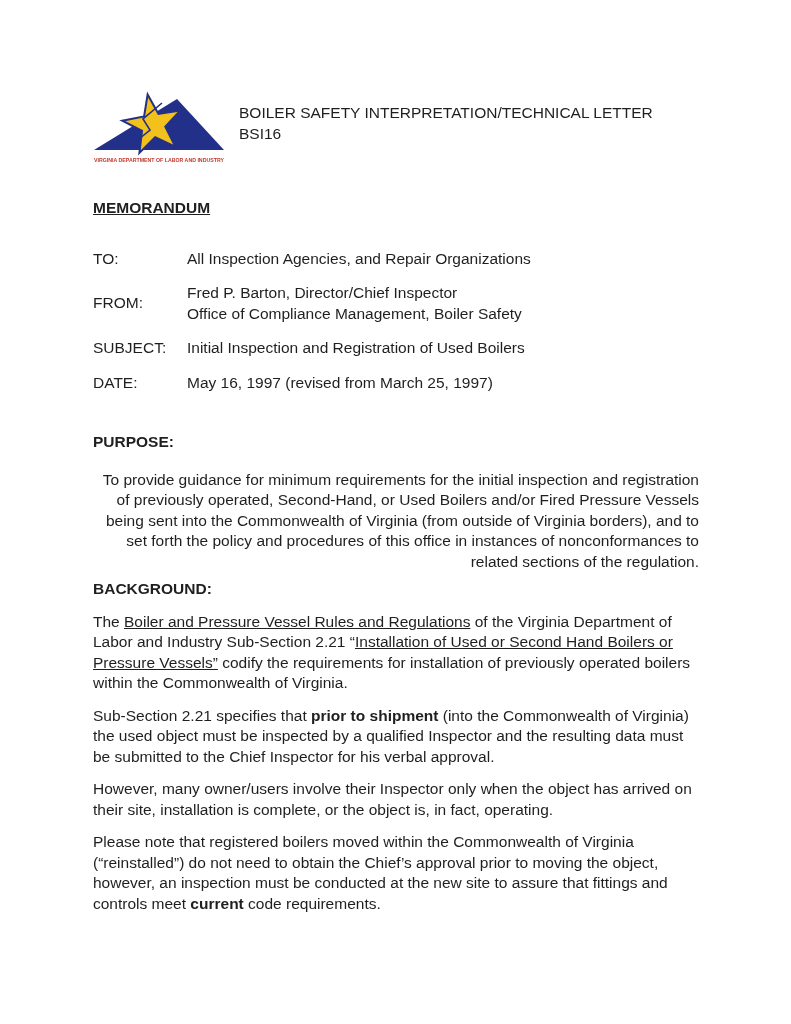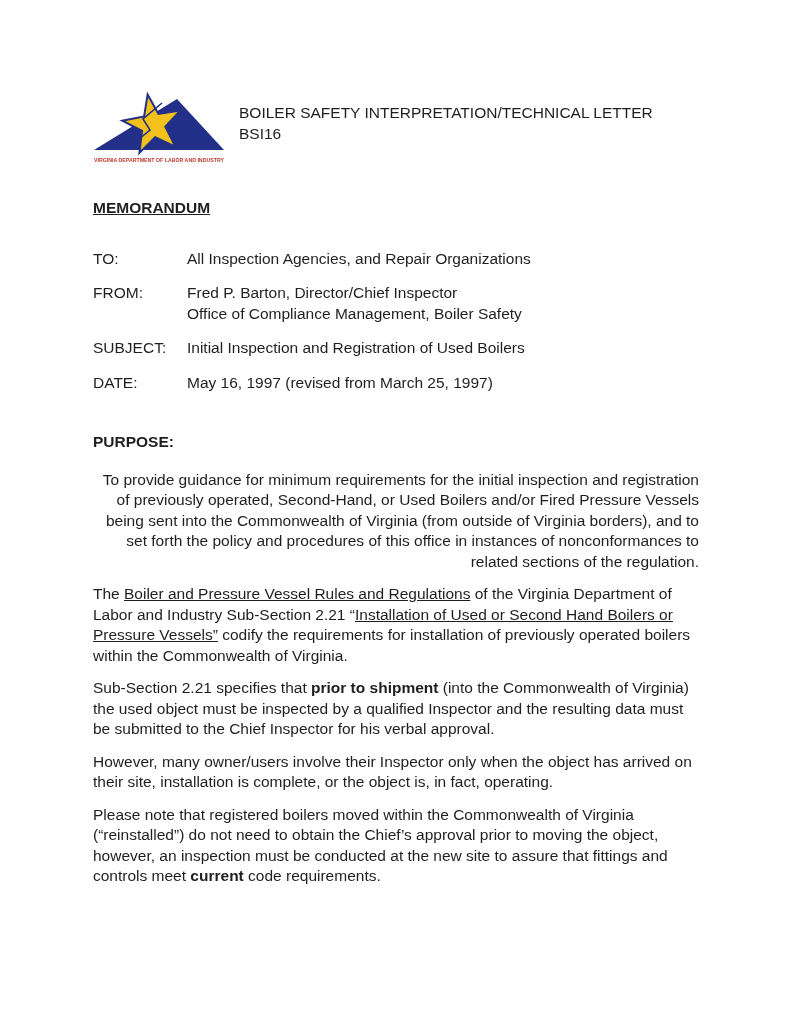--- a/index.html
+++ b/index.html
@@ -41,20 +41,21 @@
     margin-top: 30px;
     text-decoration: underline;
     font-weight: bold;
   }
   .memo-fields {
     margin-top: 30px;
   }
   .memo-row {
     display: flex;
     margin-bottom: 14px;
+    align-items: center;
   }
   .memo-row:last-child { margin-bottom: 0; }
   .memo-label {
     width: 94px;
     flex-shrink: 0;
   }
   .memo-value {
     white-space: pre-line;
   }
   .section-heading {
@@ -108,20 +109,21 @@
       </div>
       <div class="memo-row">
         <div class="memo-label">DATE:</div>
         <div class="memo-value">May 16, 1997 (revised from March 25, 1997)</div>
       </div>
     </div>
 
     <div class="section-heading purpose-heading">PURPOSE:</div>
     <div class="purpose-body">To provide guidance for minimum requirements for the initial inspection and registration of previously operated, Second-Hand, or Used Boilers and/or Fired Pressure Vessels being sent into the Commonwealth of Virginia (from outside of Virginia borders), and to set forth the policy and procedures of this office in instances of nonconformances to related sections of the regulation.</div>
 
+    <div class="section-heading background-heading">BACKGROUND:</div>
 
     <div class="para para-first">
       <span>The </span><span class="u">Boiler and Pressure Vessel Rules and Regulations</span><span> of the Virginia Department of Labor and Industry Sub-Section 2.21 “</span><span class="u">Installation of Used or Second Hand Boilers or Pressure Vessels”</span><span> codify the requirements for installation of previously operated boilers within the Commonwealth of Virginia.</span>
     </div>
 
     <div class="para">
       <span>Sub-Section 2.21 specifies that </span><span class="bu">prior to shipment</span><span> (into the Commonwealth of Virginia) the used object must be inspected by a qualified Inspector and the resulting data must be submitted to the Chief Inspector for his verbal approval.</span>
     </div>
 
     <div class="para">However, many owner/users involve their Inspector only when the object has arrived on their site, installation is complete, or the object is, in fact, operating.</div>

